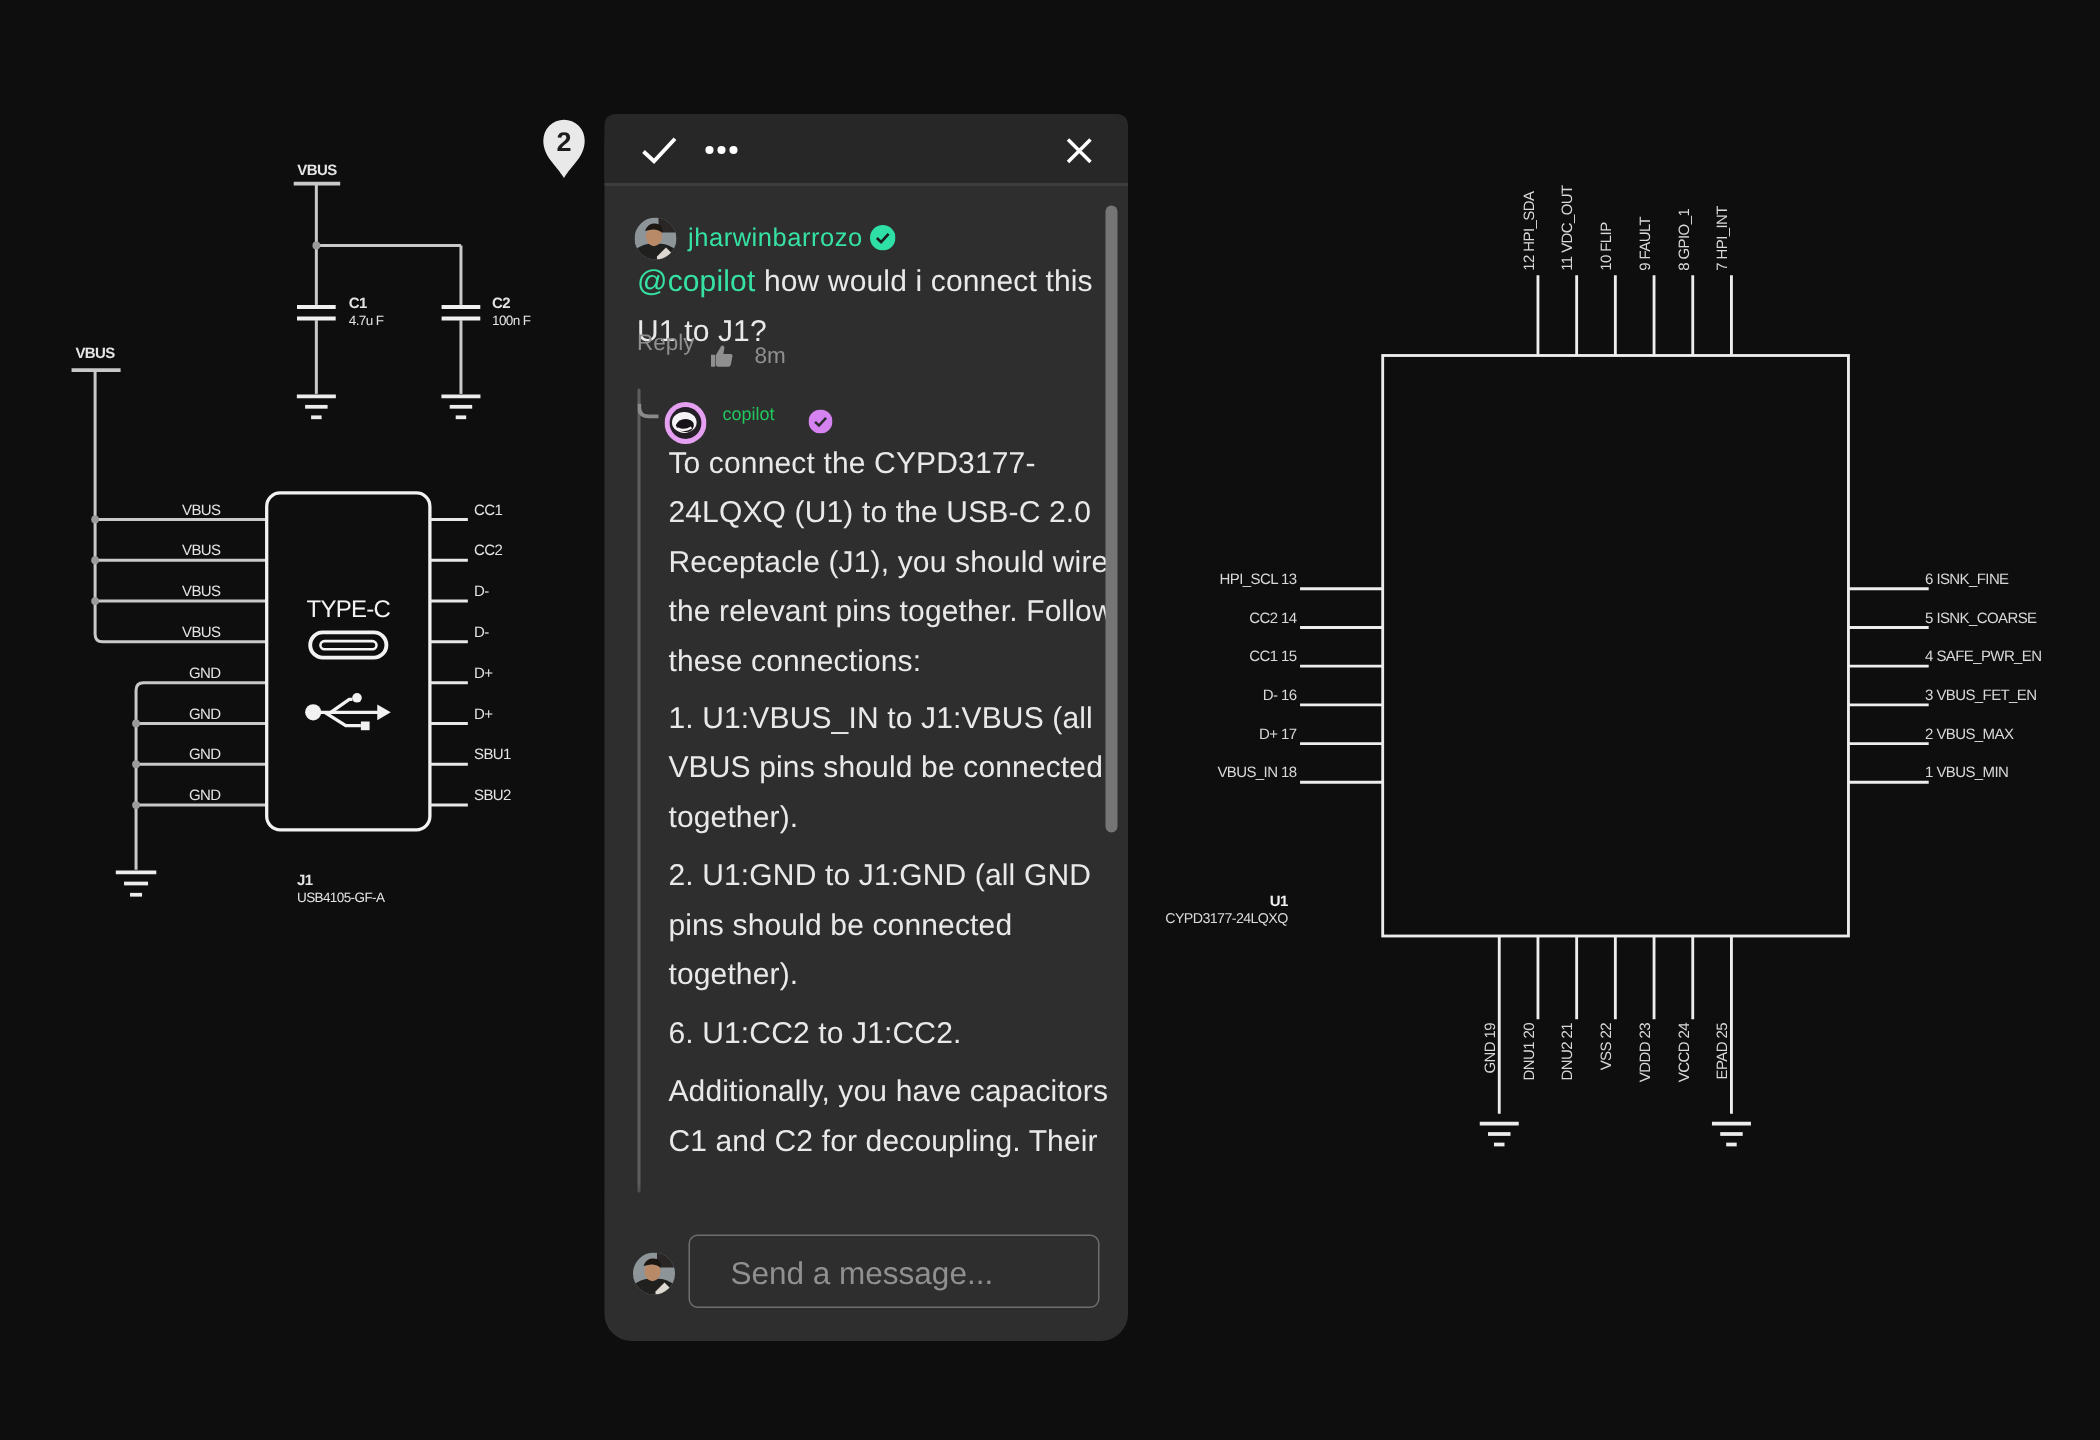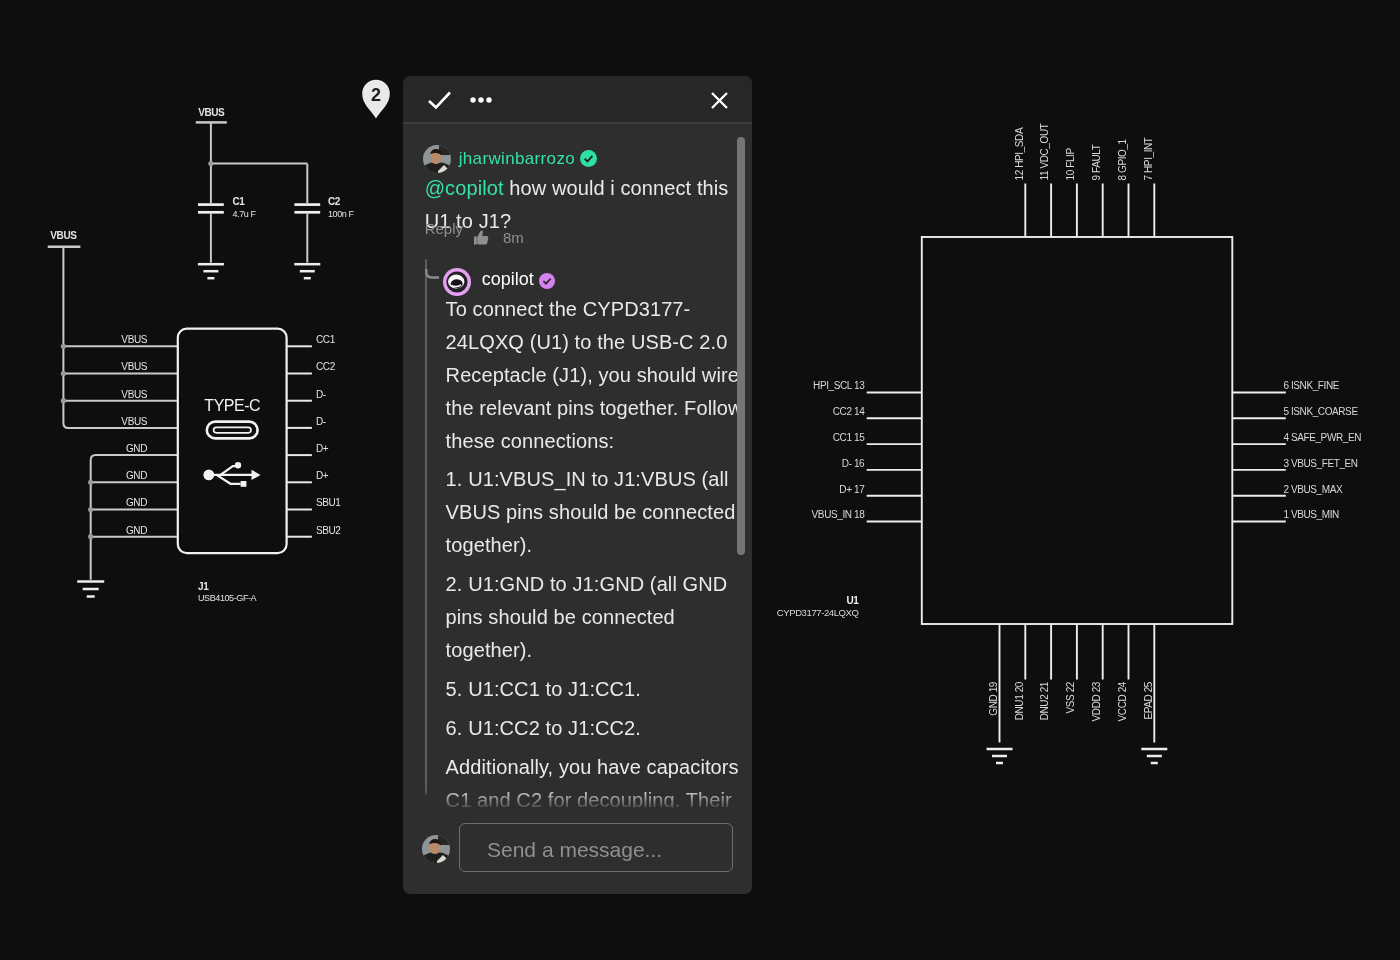--- a/index.html
+++ b/index.html
@@ -1,19 +1,19 @@
 <!DOCTYPE html>
 <html><head>
 <meta charset="utf-8">
 <style>
 html,body{margin:0;padding:0;background:#0e0e0e;width:1400px;height:960px;overflow:hidden}
 *{box-sizing:border-box}
 body{font-family:"Liberation Sans",sans-serif;position:relative}
 .abs{position:absolute}
-#panel{position:absolute;left:403px;top:76px;width:349px;height:818px;background:#2e2e2e;border-radius:7px}
+#panel{position:absolute;left:403px;top:76px;width:349px;height:818px;background:#2e2e2e;border-radius:18px}
 #phead{position:absolute;left:0;top:0;width:349px;height:48px;background:#272727;border-bottom:2px solid #3d3d3d;border-radius:7px 7px 0 0}
 #pscroll{position:absolute;left:0;top:50px;width:349px;height:682px;overflow:hidden}
 .uname{position:absolute;font-size:17px;letter-spacing:0.35px;color:#36e2a3}
 .msg{position:absolute;font-size:20px;letter-spacing:0.1px;line-height:33px;color:#e9e9e9}
 .msg p{margin:5.9px 0 0 0}
 .gray{color:#909090}
 .fade{position:absolute;left:0;width:349px;height:20px;background:linear-gradient(rgba(46,46,46,0),rgba(46,46,46,0.85))}
 </style>
 </head>
 <body>
@@ -237,30 +237,29 @@
         <path d="M1.2,0 V2.5 Q1.2,8.5 7.2,8.5 H14" stroke="#8a8a8a" stroke-width="2.5" fill="none"></path>
       </svg>
 
   <svg class="abs" style="left:39.5px;top:141.5px" width="28" height="28" viewBox="0 0 28 28">
     <circle cx="14" cy="14" r="14" fill="#e6a0f2"></circle>
     <circle cx="14" cy="14" r="10.6" fill="#241e26"></circle>
     <ellipse cx="13.2" cy="13.6" rx="8.2" ry="7" fill="#f7f4f7"></ellipse>
     <path d="M7.5,15.5 Q10,10.5 15.5,11.5 Q20,12.5 19.5,16 Q18.5,20.5 13.5,20 Q9,19.5 7.5,15.5 Z" fill="#17121a"></path>
     <path d="M8.5,17.5 Q13,20 18,17" stroke="#f7f4f7" stroke-width="1.6" fill="none"></path>
   </svg>
-  <div class="abs" style="left:78.7px;top:142.7px;font-size:18px;color:#ffffff">copilot</div>
+  <div class="abs" style="left:78.7px;top:142.7px;font-size:12px;color:#22c55e">copilot</div>
   <svg class="abs" style="left:136px;top:147px" width="16" height="16">
         <circle cx="8" cy="8" r="8" fill="#d583f0"></circle>
         <path d="M4.4,8.2 L7,10.7 L11.7,5.6" stroke="#2b2b2b" stroke-width="1.7" fill="none"></path>
       </svg>
   <div class="msg" style="left:42.6px;top:166.5px">
 To connect the CYPD3177-<br>24LQXQ (U1) to the USB-C 2.0<br>Receptacle (J1), you should wire<br>the relevant pins together. Follow<br>these connections:
 <p>1. U1:VBUS_IN to J1:VBUS (all<br>VBUS pins should be connected<br>together).</p>
 <p>2. U1:GND to J1:GND (all GND<br>pins should be connected<br>together).</p>
-<p>5. U1:CC1 to J1:CC1.</p>
 <p>6. U1:CC2 to J1:CC2.</p>
 <p>Additionally, you have capacitors<br>C1 and C2 for decoupling. Their</p>
   </div>
   <div class="fade" style="top:662px"></div>
 </div>
 
 <div class="abs" style="left:334px;top:61px;width:8px;height:418px;background:#757575;border-radius:4px"></div>
 
 <svg class="abs" style="left:18.9px;top:759px" width="28" height="28" viewBox="0 0 28 28">
   <defs>

